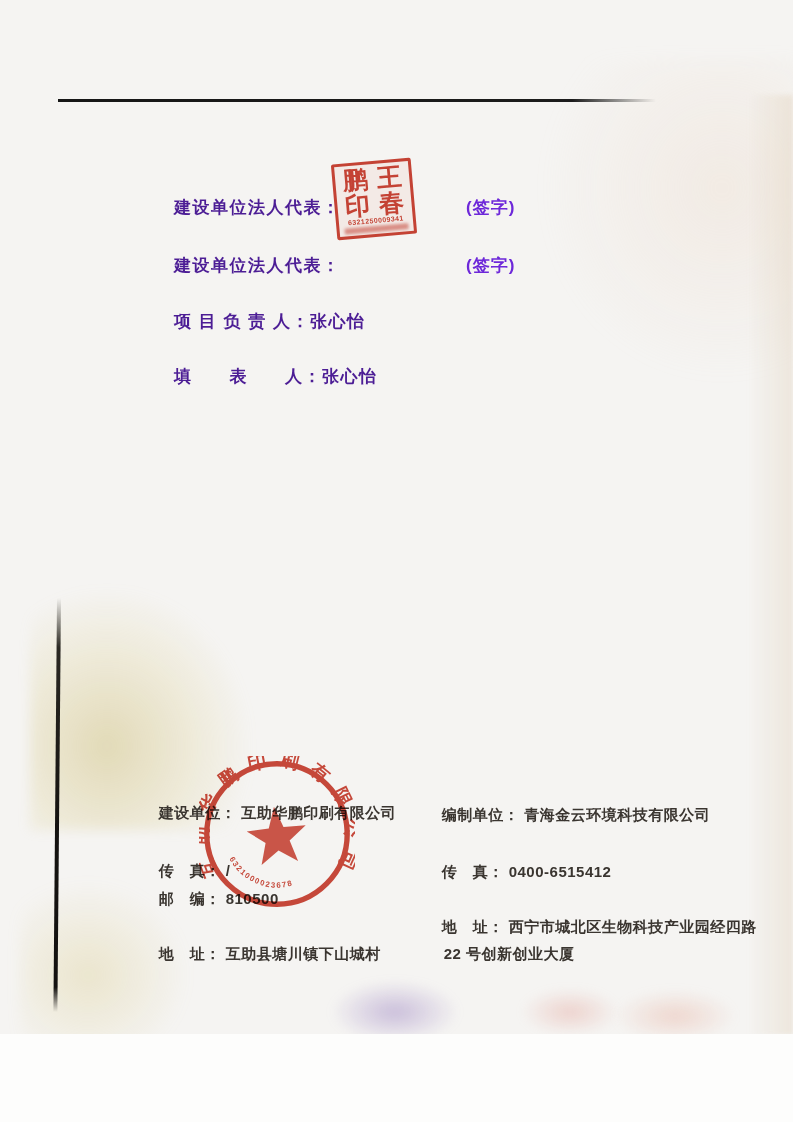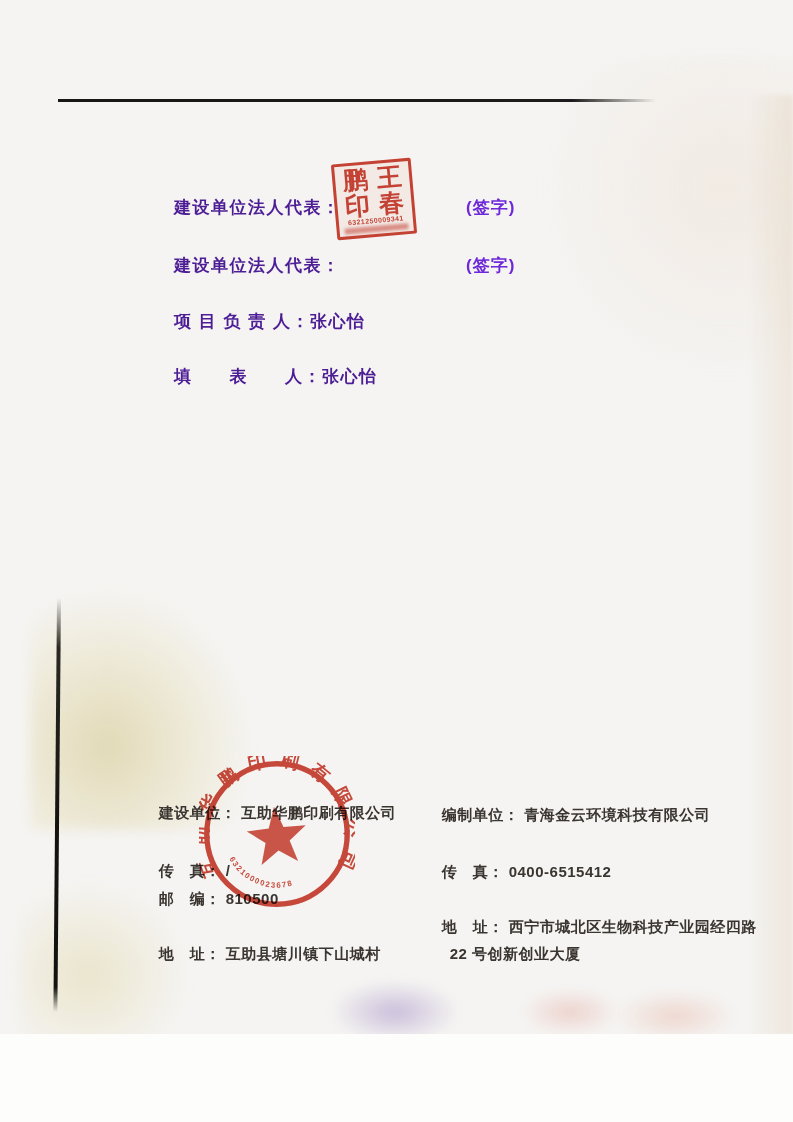--- a/index.html
+++ b/index.html
@@ -134,21 +134,21 @@
   <div class="contact-row" style="left:425px;top:789px">
     <span class="lbl">编制单位：</span><span class="val">青海金云环境科技有限公司</span>
   </div>
   <div class="contact-row" style="left:425px;top:846px">
     <span class="lbl">传　真：</span><span class="val">0400-6515412</span>
   </div>
   <div class="contact-row" style="left:425px;top:901px">
     <span class="lbl">地　址：</span><span class="val">西宁市城北区生物科技产业园经四路</span>
   </div>
   <div class="contact-row" style="left:425px;top:928px">
-    <span class="val" style="margin-left:8px;font-weight:bold">22 号创新创业大厦</span>
+    <span class="val" style="margin-left:2px;font-weight:bold">22 号创新创业大厦</span>
   </div>
 
   <div class="name-seal seal">
     <div class="chars">
       <span>鹏</span>
       <span>王</span>
       <span>印</span>
       <span>春</span>
     </div>
     <div class="num">6321250009341</div>

